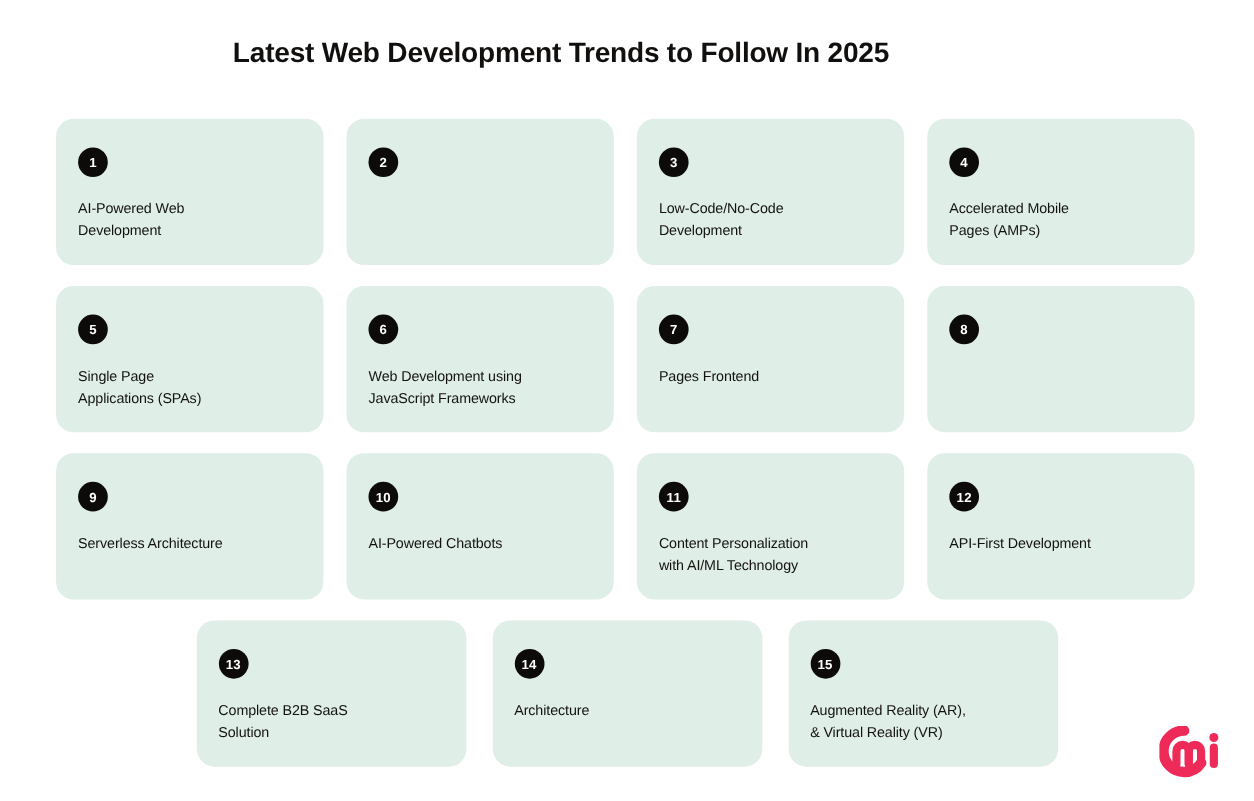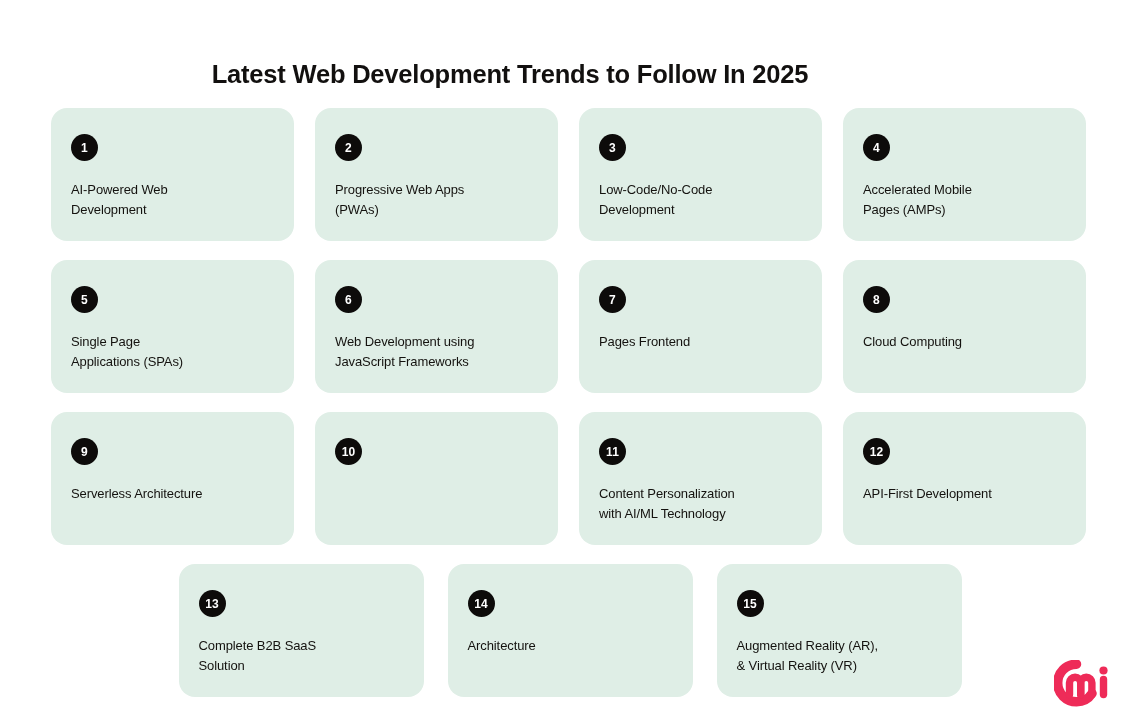--- a/index.html
+++ b/index.html
@@ -24,21 +24,20 @@
     position: absolute;
     top: 33px;
     left: 0;
     width: 1020px;
     text-align: center;
     font-size: 25.5px;
     font-weight: bold;
     color: #12100f;
     letter-spacing: -0.2px;
     line-height: 1.2;
-    margin-top: 26px;
   }
   .grid {
     position: absolute;
     top: 108px;
     left: 51px;
     width: 1038px;
   }
   .row {
     display: flex;
     gap: 21px;
@@ -105,22 +104,20 @@
   <div class="grid">
 
     <div class="row row-main">
       <div class="card">
         <div class="badge">1</div>
         <div class="card-label">AI-Powered Web
 Development</div>
       </div>
       <div class="card">
         <div class="badge">2</div>
-        <div class="card-label">Progressive Web Apps
-(PWAs)</div>
       </div>
       <div class="card">
         <div class="badge">3</div>
         <div class="card-label">Low-Code/No-Code
 Development</div>
       </div>
       <div class="card">
         <div class="badge">4</div>
         <div class="card-label">Accelerated Mobile
 Pages (AMPs)</div>
@@ -137,31 +134,31 @@
         <div class="badge">6</div>
         <div class="card-label">Web Development using
 JavaScript Frameworks</div>
       </div>
       <div class="card">
         <div class="badge">7</div>
         <div class="card-label">Pages Frontend</div>
       </div>
       <div class="card">
         <div class="badge">8</div>
-        <div class="card-label">Cloud Computing</div>
       </div>
     </div>
 
     <div class="row row-main">
       <div class="card">
         <div class="badge">9</div>
         <div class="card-label">Serverless Architecture</div>
       </div>
       <div class="card">
         <div class="badge">10</div>
+        <div class="card-label">AI-Powered Chatbots</div>
       </div>
       <div class="card">
         <div class="badge">11</div>
         <div class="card-label">Content Personalization
 with AI/ML Technology</div>
       </div>
       <div class="card">
         <div class="badge">12</div>
         <div class="card-label">API-First Development</div>
       </div>

